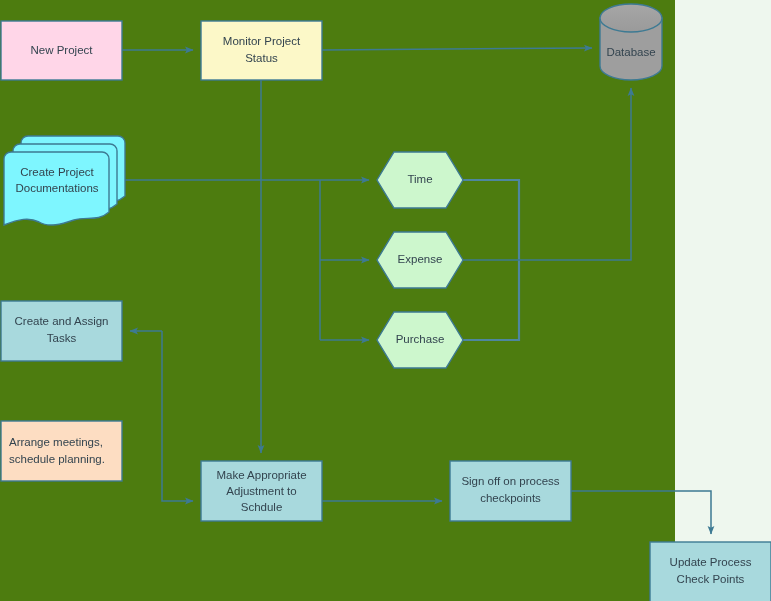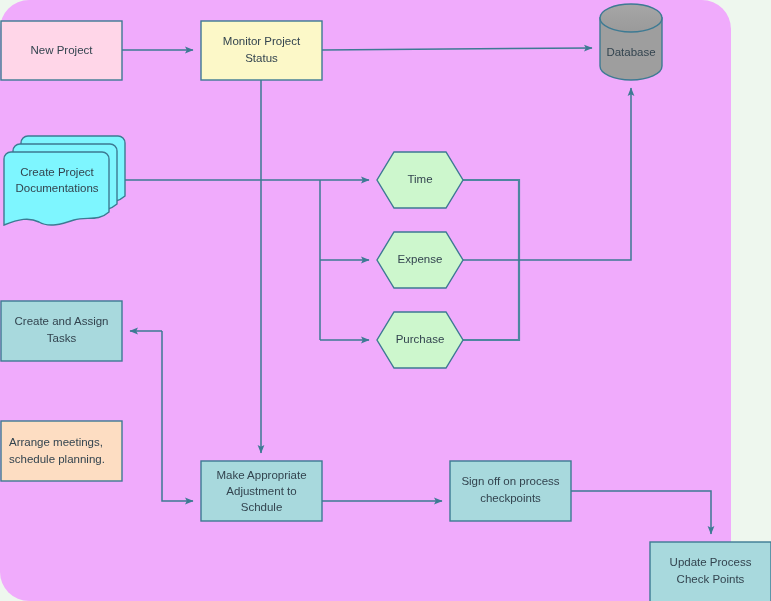--- a/index.html
+++ b/index.html
@@ -9,24 +9,23 @@
   }
   body {
     width: 771px;
     height: 601px;
     overflow: hidden;
     font-family: "Liberation Sans", sans-serif;
     background: #eef7ee;
   }
   #canvas {
     position: relative;
-    width: 731px;
+    width: 675px;
     height: 601px;
-    background: #f0abfc;
-    border-radius: 29px;
+    background: #4d7c0f;
   }
   svg#diagram {
     position: absolute;
     top: 0;
     left: 0;
     width: 771px;
     height: 601px;
     display: block;
   }
   .node-label {

